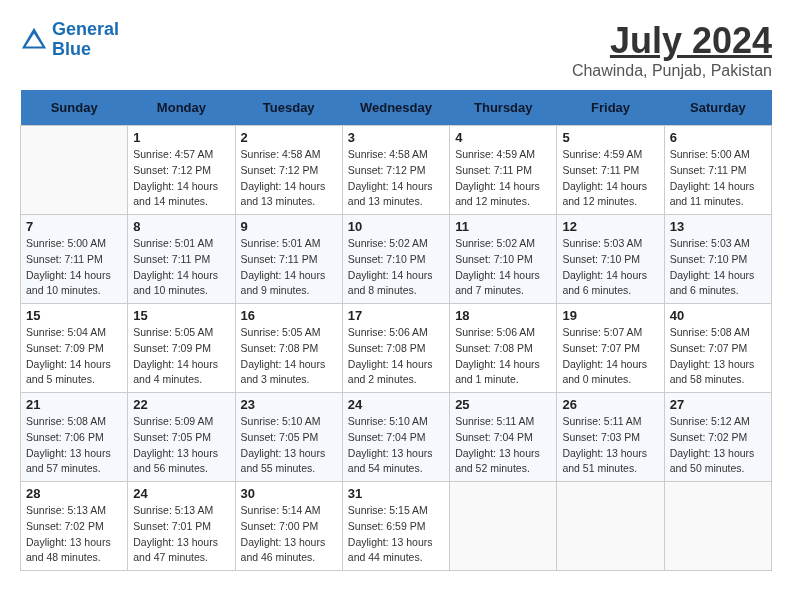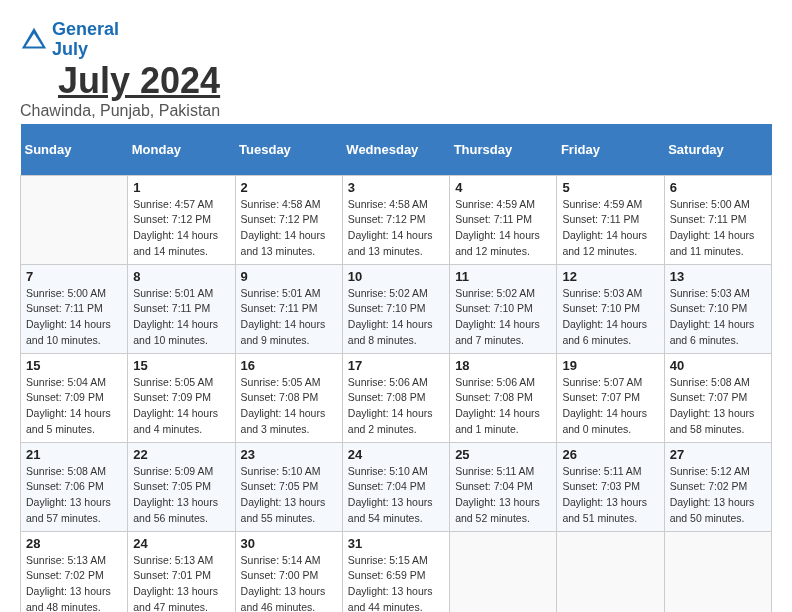--- a/index.html
+++ b/index.html
@@ -7,22 +7,21 @@
       font-family: Arial, sans-serif;
       background: #fff;
       width: 792px;
       min-height: 612px;
       padding: 20px;
     }
     .header-section {
       display: flex;
       justify-content: space-between;
       align-items: flex-start;
-      margin-bottom: 4px;
-      flex-direction: column;
+      margin-bottom: 10px;
     }
     .logo {
       display: flex;
       align-items: center;
       gap: 4px;
     }
     .logo-text {
       font-size: 18px;
       font-weight: bold;
       color: #333;
@@ -48,23 +47,23 @@
       font-size: 16px;
       color: #555;
     }
     table {
       width: 100%;
       border-collapse: collapse;
       font-size: 11px;
     }
     thead tr th {
       background-color: #3a7cc1;
-      color: #ffffff;
-      padding: 18px 4px;
-      text-align: left;
+      color: #0f172a;
+      padding: 10px 4px;
+      text-align: center;
       font-size: 13px;
       font-weight: bold;
     }
     tbody tr td {
       border: 1px solid #ccc;
       padding: 4px 5px;
       vertical-align: top;
       background: #fff;
       min-height: 70px;
     }
@@ -92,21 +91,21 @@
 
 <div>
   <div class="header-section">
     <div class="logo">
       <svg class="logo-icon" viewBox="0 0 30 30">
         <polygon points="15,2 28,24 2,24" fill="#1a6db5"></polygon>
         <polygon points="15,8 24,22 6,22" fill="white"></polygon>
       </svg>
       <div class="logo-text">
         <div><span>General</span></div>
-        <div><span>July</span></div>
+        <div><span>Blue</span></div>
       </div>
     </div>
     <div class="title-block">
       <div class="main-title">July 2024</div>
       <div class="subtitle">Chawinda, Punjab, Pakistan</div>
     </div>
   </div>
 
   <table>
     <thead>

